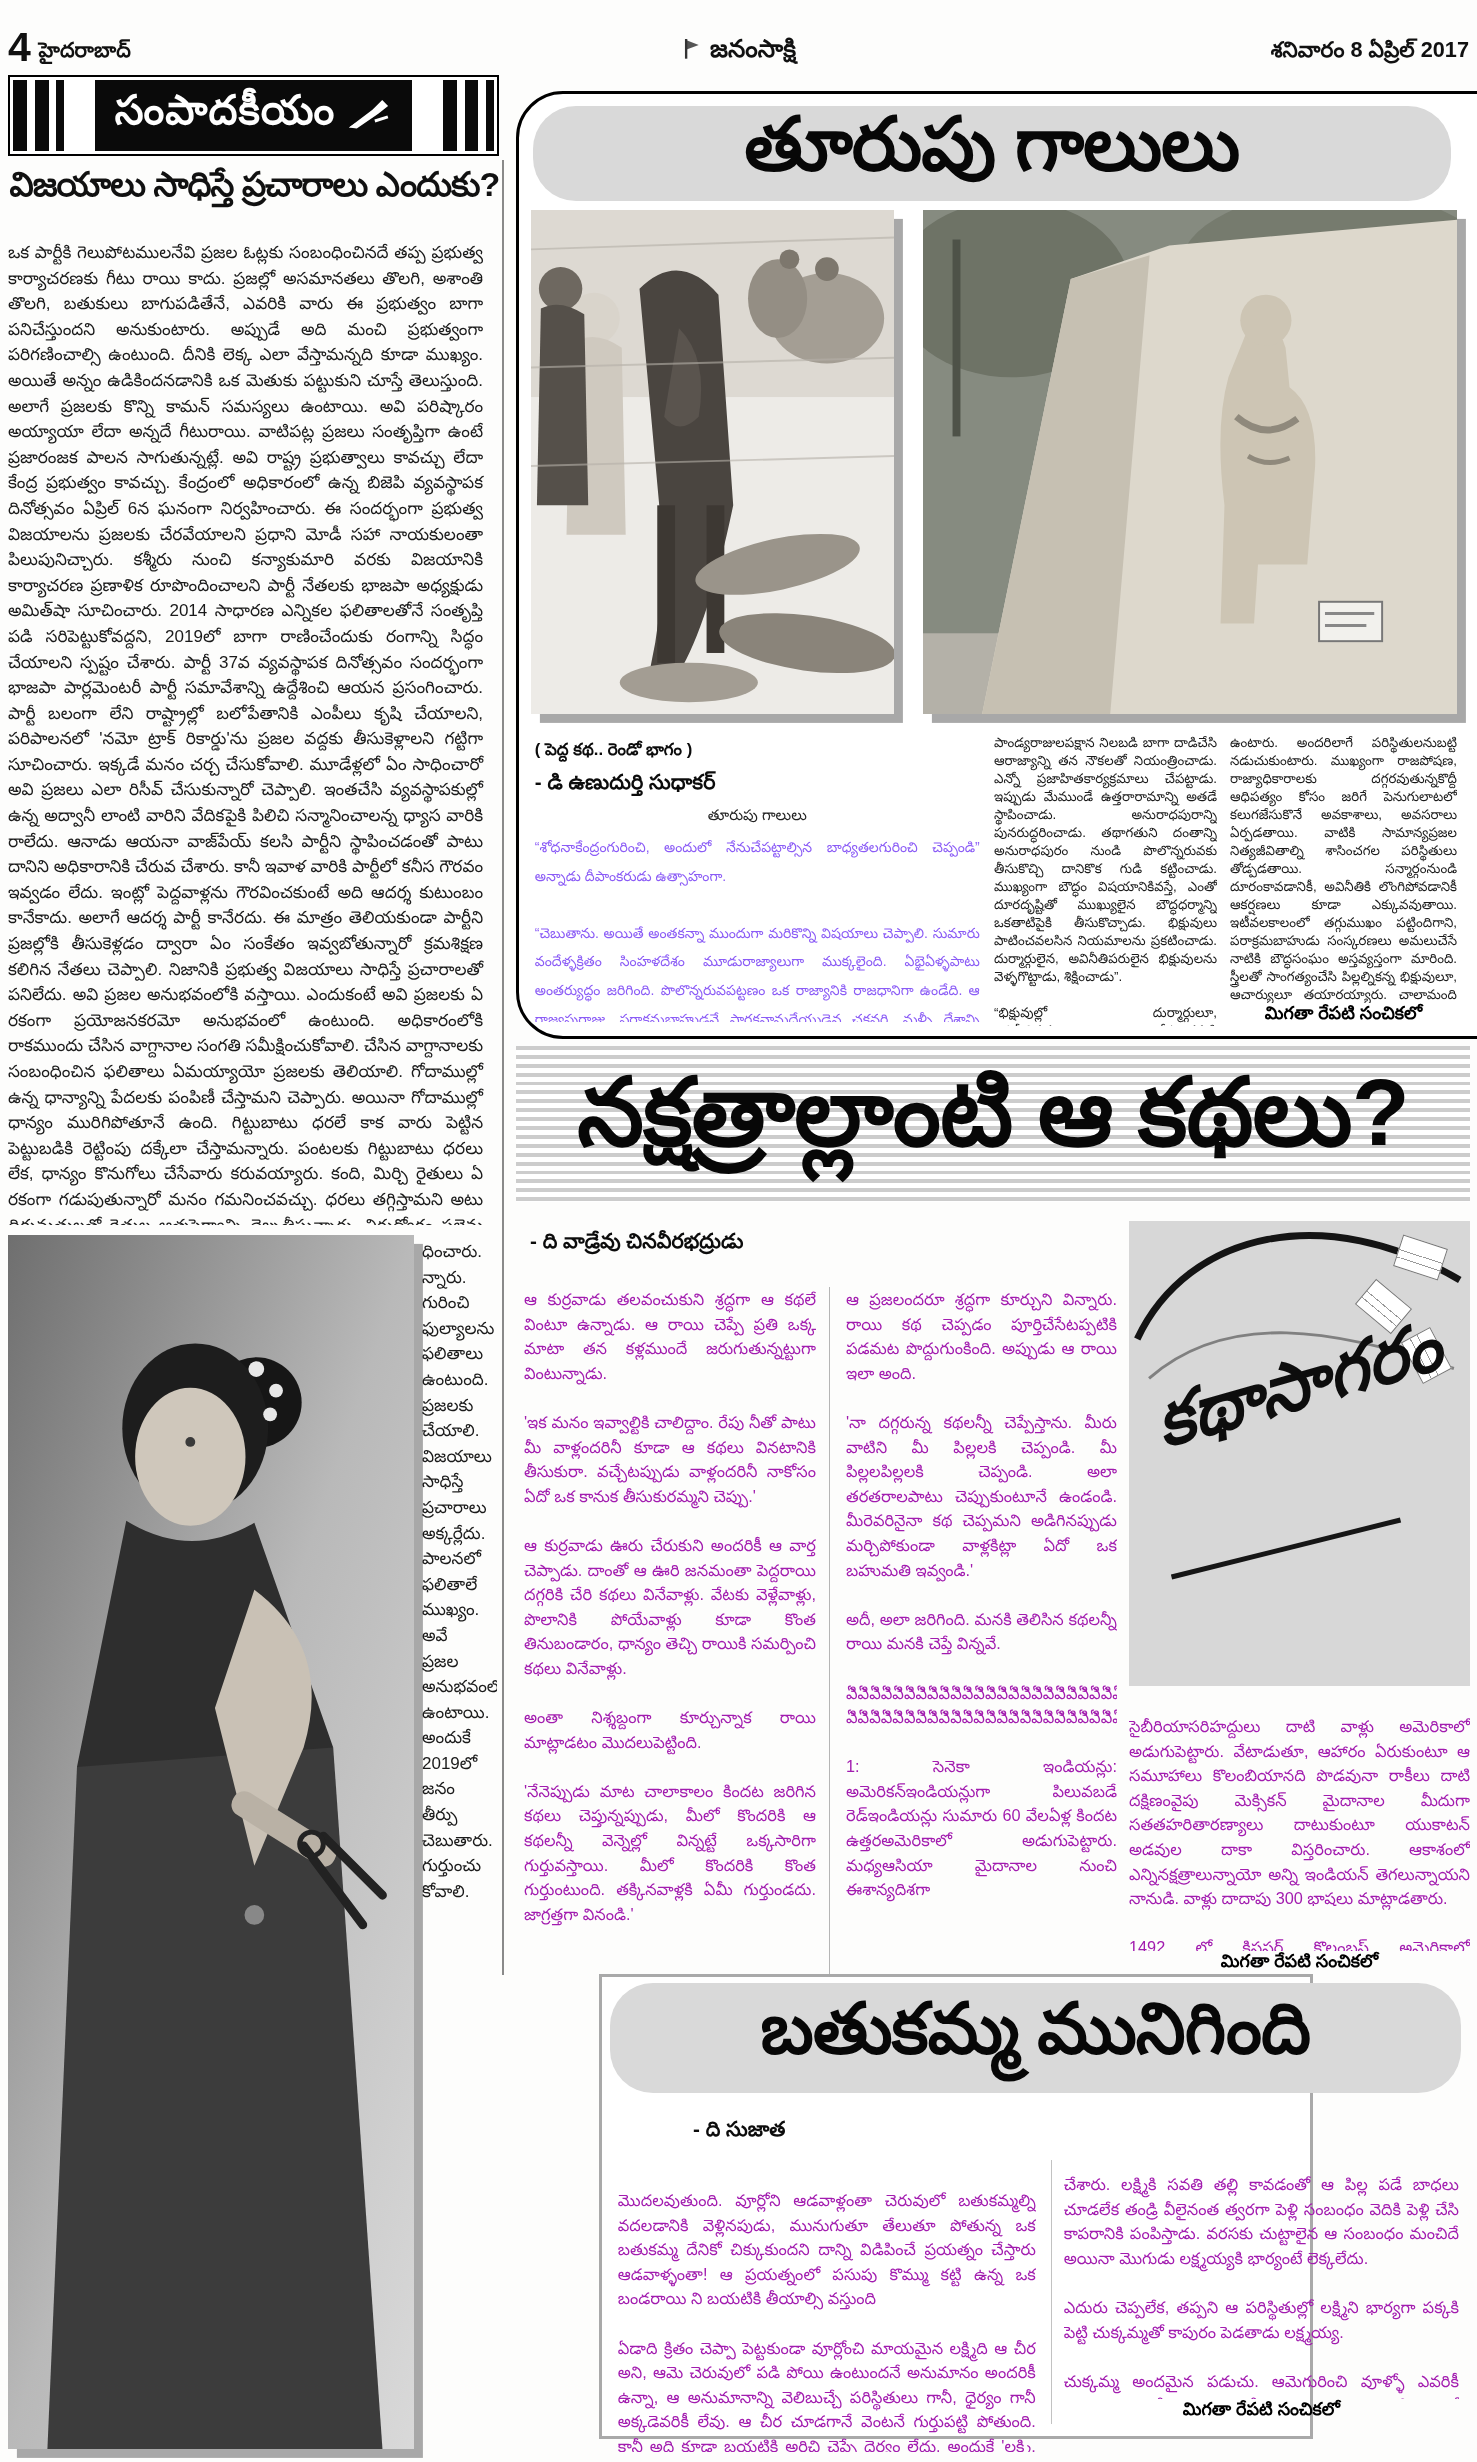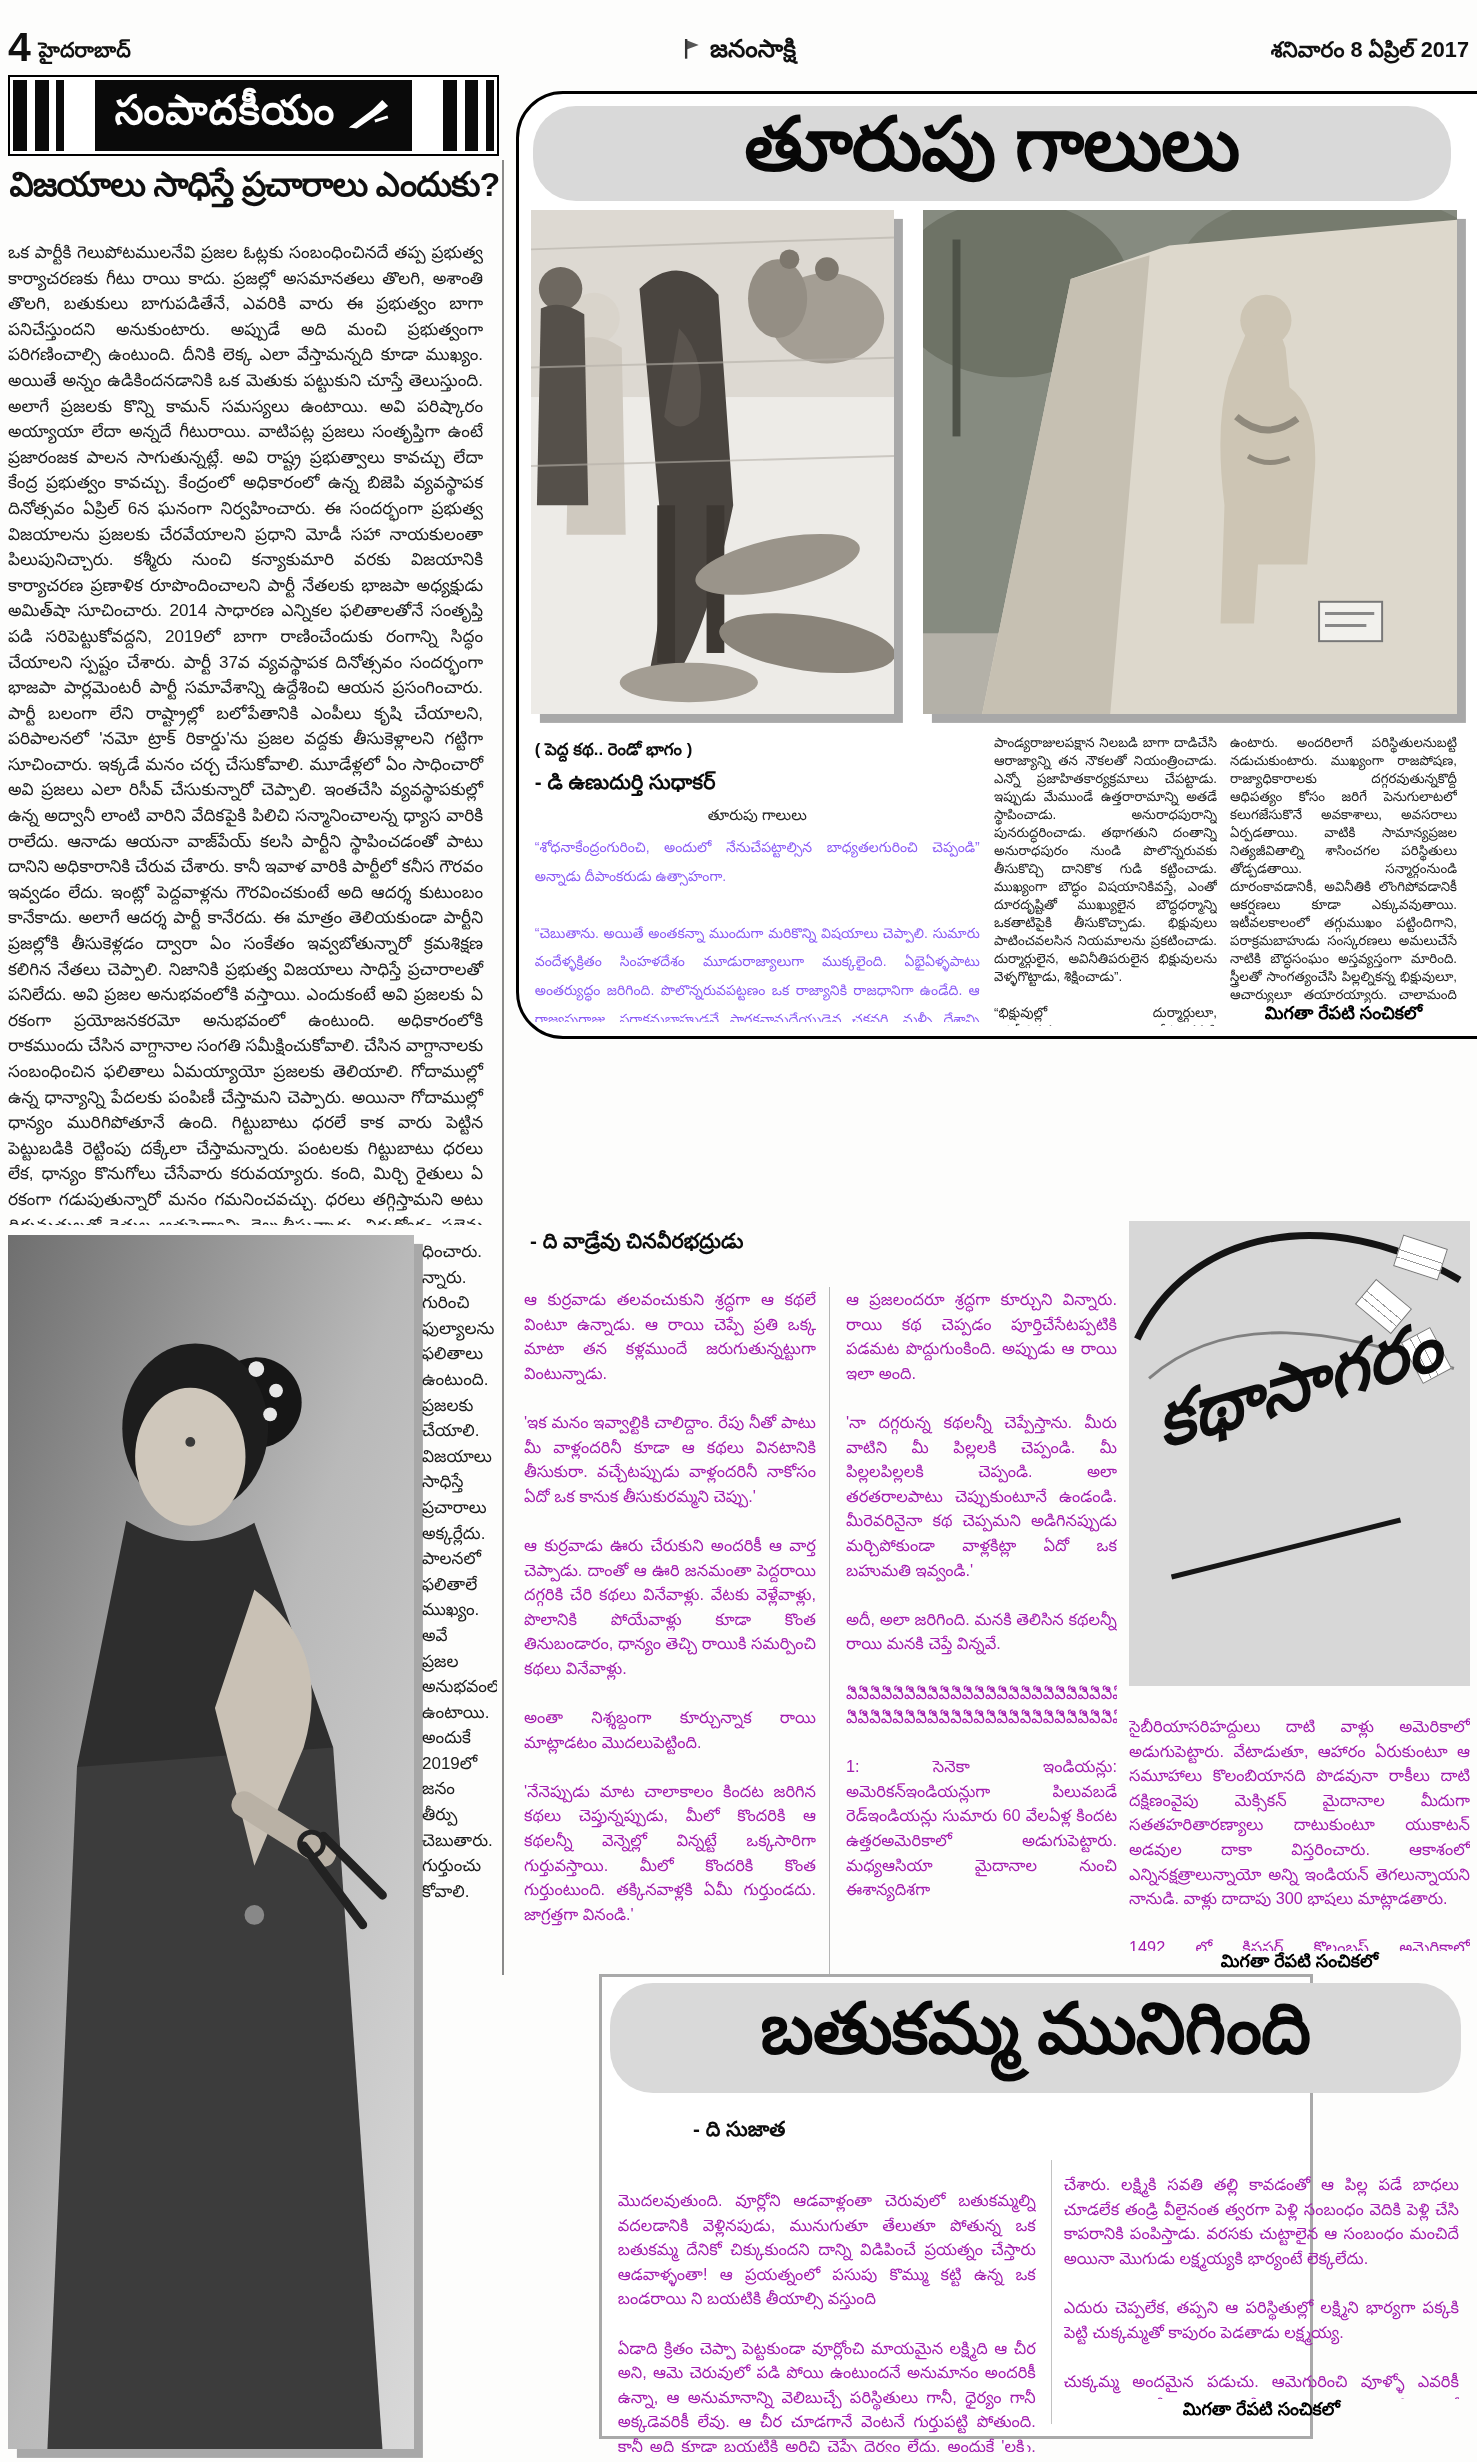--- a/index.html
+++ b/index.html
@@ -187,20 +187,23 @@
 
 “భిక్షువుల్లో దుర్మార్గులూ, అవినీతిపరులూనా?” దీపాంకరుడి ఆశ్చర్యానికి అంతులేదు.
 
 “భిక్షువులుకూడా మనుషులే. మనుషులన్నాక అన్నిరకాలవాళ్ళూ</div>
     <div class="abs flexcol" style="left:711px;top:640px;width:227px;height:294px;">
       <div class="smallcol flexgrow">ఉంటారు. అందరిలాగే పరిస్థితులనుబట్టి నడుచుకుంటారు. ముఖ్యంగా రాజపోషణ, రాజ్యాధికారాలకు దగ్గరవుతున్నకొద్దీ ఆధిపత్యం కోసం జరిగే పెనుగులాటలో కలుగజేసుకొనే అవకాశాలు, అవసరాలు ఏర్పడతాయి. వాటికి సామాన్యప్రజల నిత్యజీవితాల్ని శాసించగల పరిస్థితులు తోడ్పడతాయి. సన్మార్గంనుండి దూరంకావడానికీ, అవినీతికి లొంగిపోవడానికీ ఆకర్షణలు కూడా ఎక్కువవుతాయి. ఇటీవలకాలంలో తగ్గుముఖం పట్టిందిగాని, పరాక్రమబాహుడు సంస్కరణలు అమలుచేసే నాటికి బౌద్ధసంఘం అస్తవ్యస్తంగా మారింది. స్త్రీలతో సాంగత్యంచేసి పిల్లల్నికన్న భిక్షువులూ, ఆచార్యులూ తయారయ్యారు. చాలామంది భిక్షువులు విసిగిపోయి సంఘాన్ని విడిచిపెట్టి సంసారులుగా మారిపోయారు. మీ దేశంలో బౌద్ధానికి ఈమధ్యకాలంలో అధికారపీఠానికి చేరువలో మెలిగే పరిస్థితులుగాని, జనబాహుళ్యంలో సంచరించే</div>
       <div class="contfooter">మిగతా రేపటి సంచికలో</div>
     </div>
   </div>
 
+  <div class="abs stripeband" style="left:516px;top:1046px;width:954px;height:156px;">
+    <span class="bigheadline" style="font-size:95px;">నక్షత్రాల్లాంటి ఆ కథలు?</span>
+  </div>
 
   <div class="abs byline" style="left:530px;top:1229px;width:414px;">- ది వాడ్రేవు చినవీరభద్రుడు</div>
 
   <div class="abs storycol" style="left:524px;top:1275px;width:292px;height:692px;">ఆ కుర్రవాడు తలవంచుకుని శ్రద్ధగా ఆ కథలే వింటూ ఉన్నాడు. ఆ రాయి చెప్పే ప్రతి ఒక్క మాటా తన కళ్లముందే జరుగుతున్నట్టుగా వింటున్నాడు.
 
 'ఇక మనం ఇవ్వాల్టికి చాలిద్దాం. రేపు నీతో పాటు మీ వాళ్లందరినీ కూడా ఆ కథలు వినటానికి తీసుకురా. వచ్చేటప్పుడు వాళ్లందరినీ నాకోసం ఏదో ఒక కానుక తీసుకురమ్మని చెప్పు.'
 
 ఆ కుర్రవాడు ఊరు చేరుకుని అందరికీ ఆ వార్త చెప్పాడు. దాంతో ఆ ఊరి జనమంతా పెద్దరాయి దగ్గరికి చేరి కథలు వినేవాళ్లు. వేటకు వెళ్లేవాళ్లు, పొలానికి పోయేవాళ్లు కూడా కొంత తినుబండారం, ధాన్యం తెచ్చి రాయికి సమర్పించి కథలు వినేవాళ్లు.
 
 అంతా నిశ్శబ్దంగా కూర్చున్నాక రాయి మాట్లాడటం మొదలుపెట్టింది.

